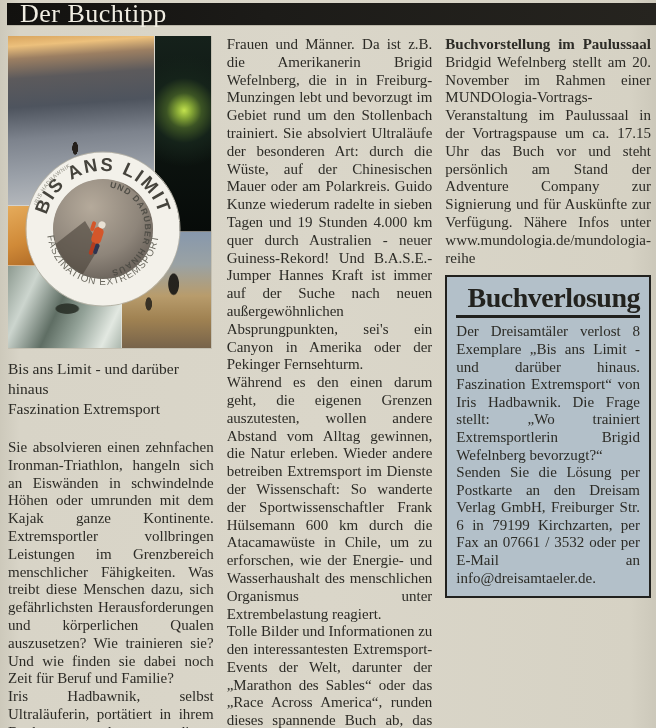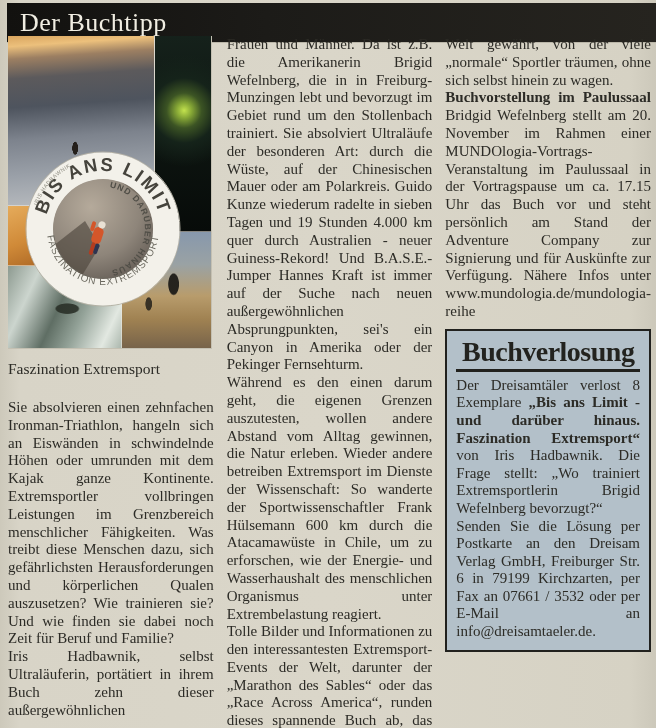--- a/index.html
+++ b/index.html
@@ -9,21 +9,21 @@
     background: #d7d3c6;
     font-family: "Liberation Serif", serif;
     color: #2c2b26;
   }
   .page {
     position: relative; width: 656px; height: 728px;
     background: linear-gradient(90deg, #cdc9bb 0%, #d8d4c7 3%, #dad6c9 50%, #d6d2c4 96%, #ccc8ba 100%);
   }
   
   .masthead {
-    position: absolute; left: 7px; top: 3px; right: 0; height: 39px;
+    position: absolute; left: 7px; top: 3px; right: 0; height: 22px;
     background: linear-gradient(90deg, #12110f 0%, #1c1b18 40%, #26241f 100%);
     display: flex; align-items: center;
     box-shadow: 0 1px 0 #bab6a8;
   }
   .masthead-title {
     color: #f0ede2; font-size: 26px; padding-left: 13px; letter-spacing: .5px;
     line-height: 1;
   }
   
   .cols {
@@ -74,24 +74,24 @@
   .bibl { font-style: italic; }
   .subhead { font-weight: bold; }
   
   .raffle {
     margin-top: 8px; background: #b3c0c9; border: 2px solid #21211e;
     padding: 5px 9px 9px 9px;
   }
   .raffle-title {
     margin: 0 0 5px 0; font-size: 28px; font-weight: bold; line-height: 32px;
     border-bottom: 3px solid #21211e; padding-bottom: 1px; letter-spacing: -.5px;
-    text-align: center; color: #23231f;
+    text-align: right; color: #23231f;
   }
   .raffle p { font-size: 15px; line-height: 17.6px; text-align: justify; }
-  .b { font-weight: bold; }
+  .b { font-weight: normal; }
 </style>
 </head>
 <body>
 
 <div class="page">
 
   <div class="masthead">
     <span class="masthead-title">Der Buchtipp</span>
   </div>
 
@@ -143,37 +143,37 @@
           <text font-family="Liberation Sans, sans-serif" font-size="10" font-weight="500" letter-spacing="0.8" fill="#6c6a60">
             <textPath href="#arcBot" startOffset="50%" text-anchor="middle">FASZINATION EXTREMSPORT</textPath>
           </text>
           <text font-family="Liberation Sans, sans-serif" font-size="5.5" letter-spacing="0.5" fill="#8d8b80">
             <textPath href="#arcAuthor" startOffset="12%">IRIS HADBAWNIK</textPath>
           </text>
         </svg>
       </div>
 
       <div class="caption">
+        <div>Bis ans Limit - und darüber hinaus</div>
         <div>Faszination Extremsport</div>
       </div>
 
       <div class="col1-body">
         <p>Sie absolvieren einen zehnfachen Ironman-Triathlon, hangeln sich an Eiswänden in schwindelnde Höhen oder umrunden mit dem Kajak ganze Kontinente. Extremsportler vollbringen Leistungen im Grenzbereich menschlicher Fähigkeiten. Was treibt diese Menschen dazu, sich gefährlichsten Herausforderungen und körperlichen Qualen auszusetzen? Wie trainieren sie? Und wie finden sie dabei noch Zeit für Beruf und Familie?</p>
         <p>Iris Hadbawnik, selbst Ultraläuferin, portätiert in ihrem Buch zehn dieser außergewöhnlichen</p>
       </div>
     </div>
 
     <div class="col">
       <p>Frauen und Männer. Da ist z.B. die Amerikanerin Brigid Wefelnberg, die in in Freiburg-Munzingen lebt und bevorzugt im Gebiet rund um den Stollenbach trainiert. Sie absolviert Ultraläufe der besonderen Art: durch die Wüste, auf der Chinesischen Mauer oder am Polarkreis. Guido Kunze wiederum radelte in sieben Tagen und 19 Stunden 4.000 km quer durch Australien - neuer Guiness-Rekord! Und B.A.S.E.- Jumper Hannes Kraft ist immer auf der Suche nach neuen außergewöhnlichen Absprungpunkten, sei's ein Canyon in Amerika oder der Pekinger Fernsehturm.</p>
       <p>Während es den einen darum geht, die eigenen Grenzen auszutesten, wollen andere Abstand vom Alltag gewinnen, die Natur erleben. Wieder andere betreiben Extremsport im Dienste der Wissenschaft: So wanderte der Sportwissenschaftler Frank Hülsemann 600 km durch die Atacamawüste in Chile, um zu erforschen, wie der Energie- und Wasserhaushalt des menschlichen Organismus unter Extrembelastung reagiert.</p>
       <p>Tolle Bilder und Informationen zu den interessantesten Extremsport-Events der Welt, darunter der „Marathon des Sables“ oder das „Race Across America“, runden dieses spannende Buch ab, das Einblicke in eine faszinierende</p>
     </div>
 
     <div class="col">
-      <p>Welt gewährt, von der viele „normale“ Sportler träumen, ohne sich selbst hinein zu wagen.</p>
       <p>
         <span class="subhead">Buchvorstellung im Paulussaal</span>
         <span>Bridgid Wefelnberg stellt am 20. November im Rahmen einer MUNDOlogia-Vortrags-Veranstaltung im Paulussaal in der Vortragspause um ca. 17.15 Uhr das Buch vor und steht persönlich am Stand der Adventure Company zur Signierung und für Auskünfte zur Verfügung. Nähere Infos unter www.mundologia.de/mundologia-reihe</span>
       </p>
 
       <div class="raffle">
         <h2 class="raffle-title">Buchverlosung</h2>
         <p><span>Der Dreisamtäler verlost 8 Exemplare </span><span class="b">„Bis ans Limit - und darüber hinaus. Faszination Extremsport“</span><span> von Iris Hadbawnik. Die Frage stellt: „Wo trainiert Extremsportlerin Brigid Wefelnberg bevorzugt?“</span></p>
         <p>Senden Sie die Lösung per Postkarte an den Dreisam Verlag GmbH, Freiburger Str. 6 in 79199 Kirchzarten, per Fax an 07661 / 3532 oder per E-Mail an info@dreisamtaeler.de.</p>
 

